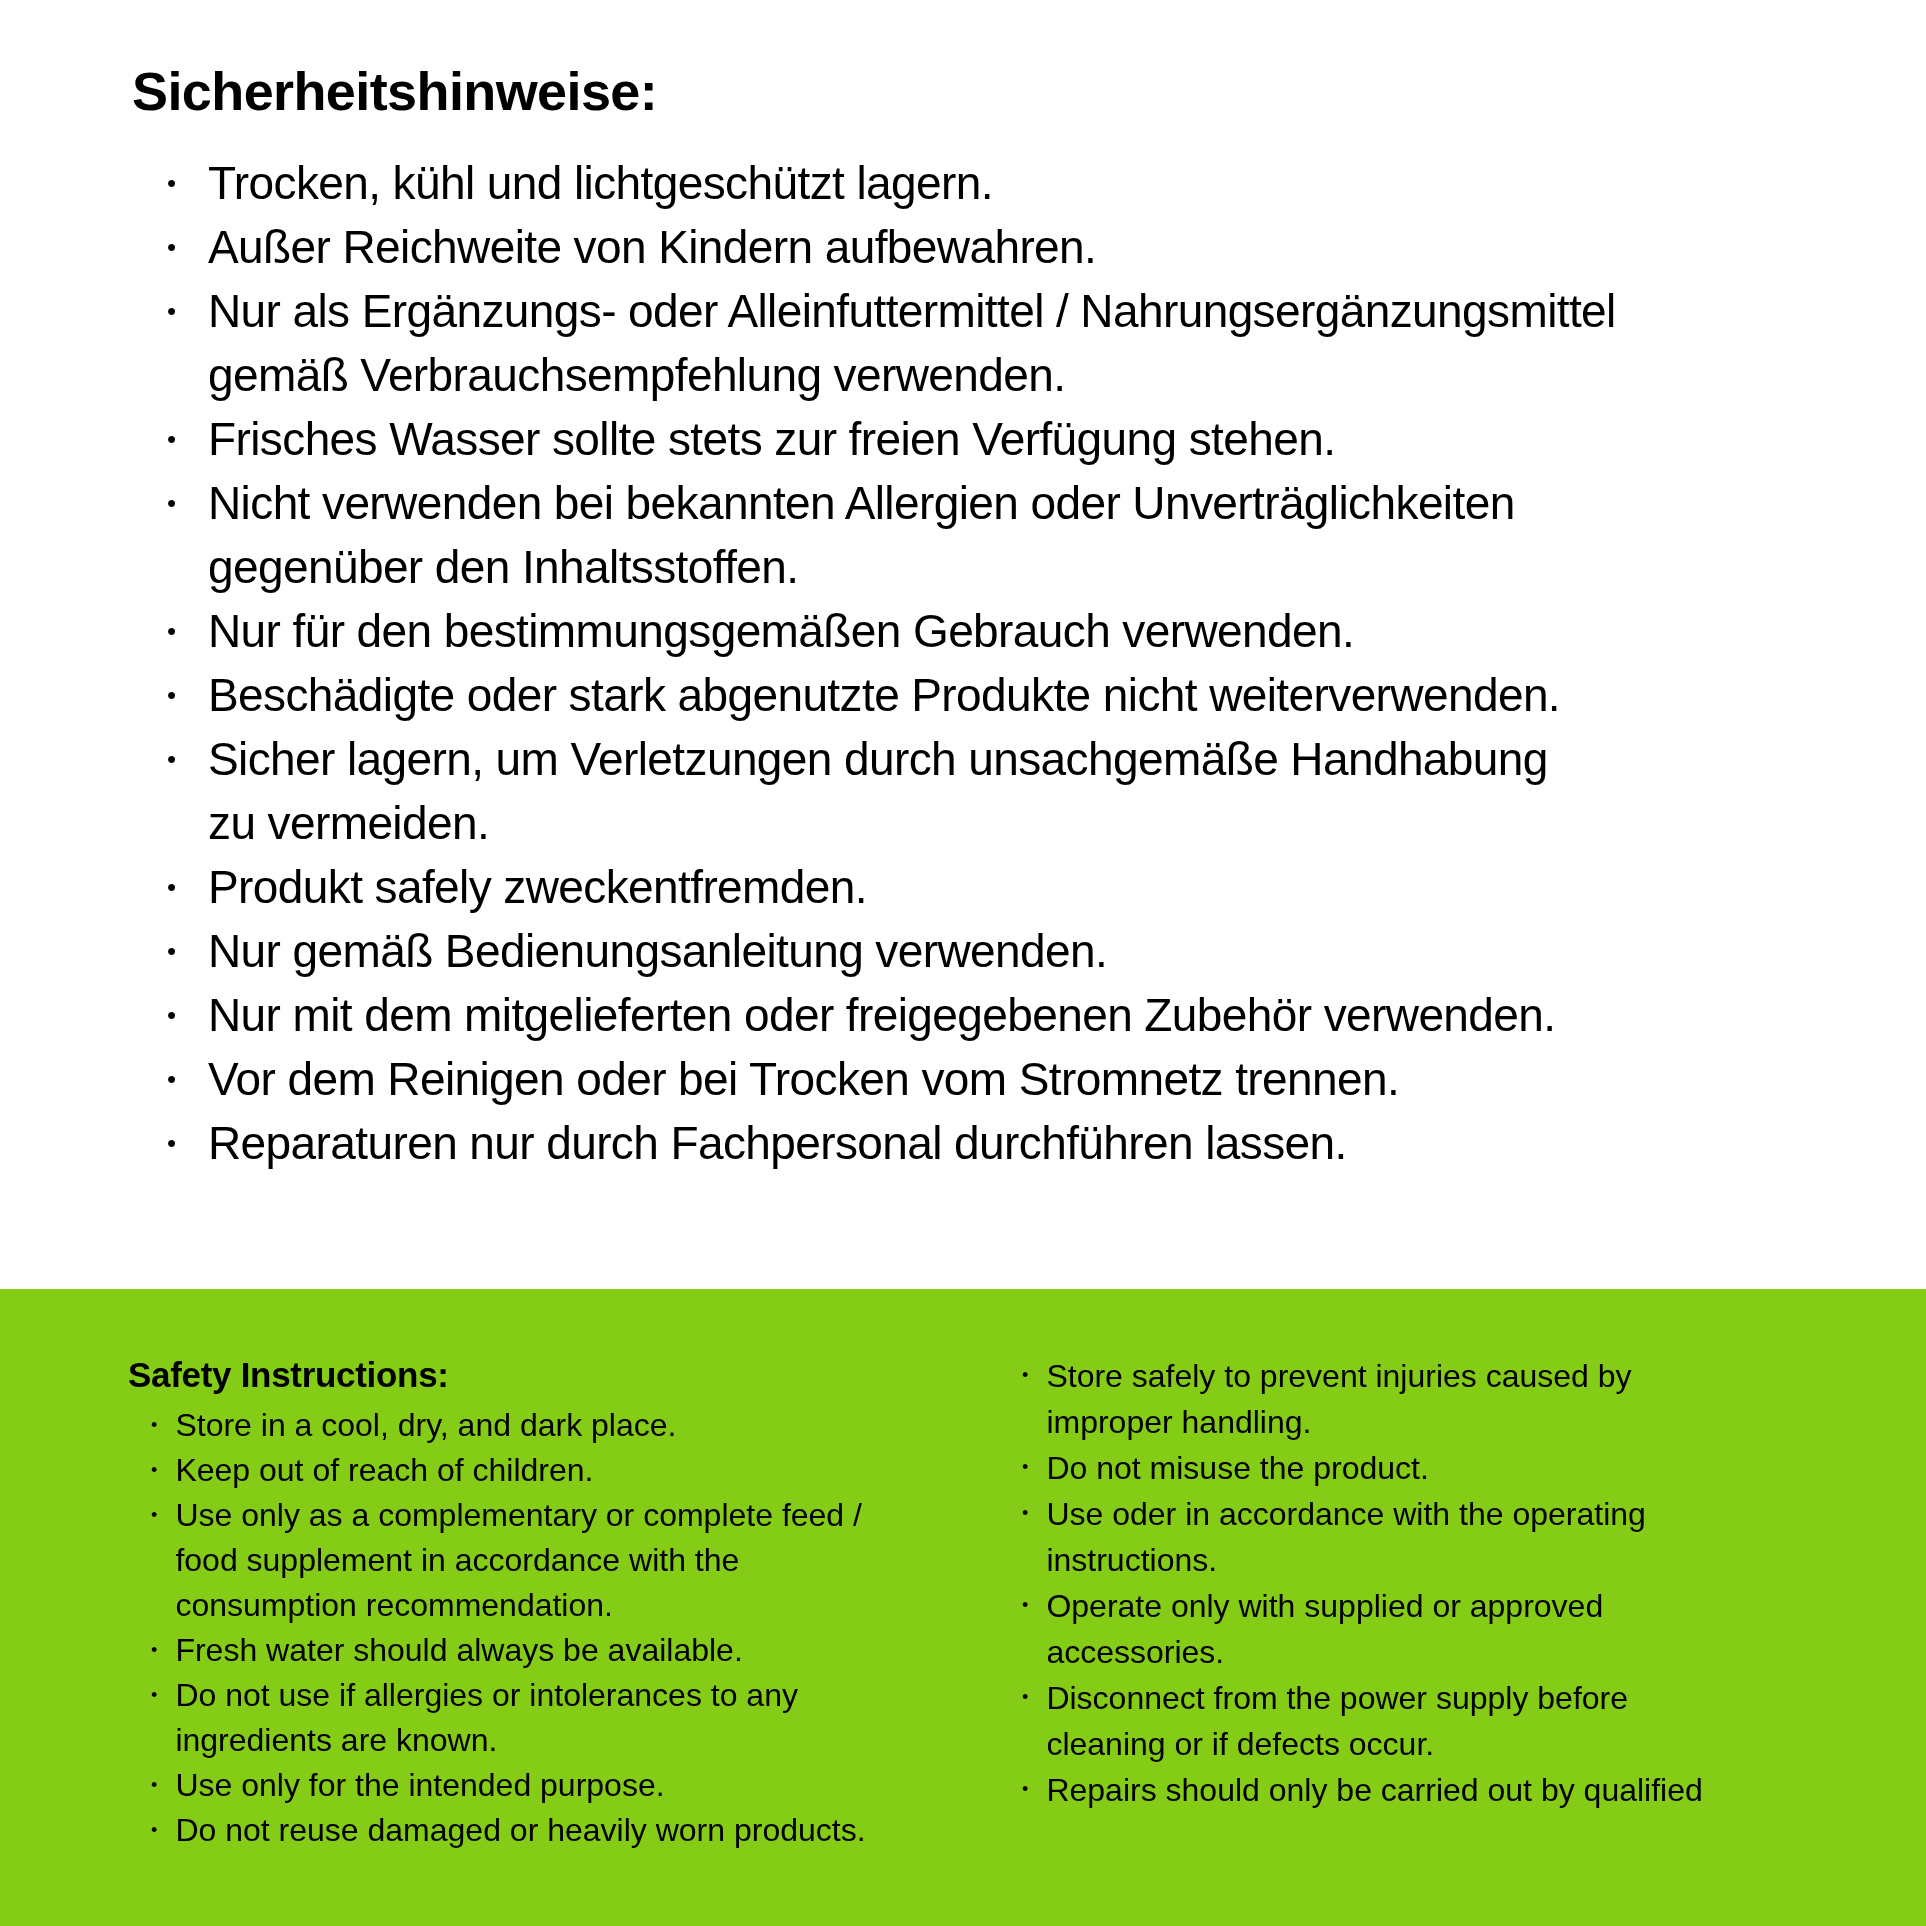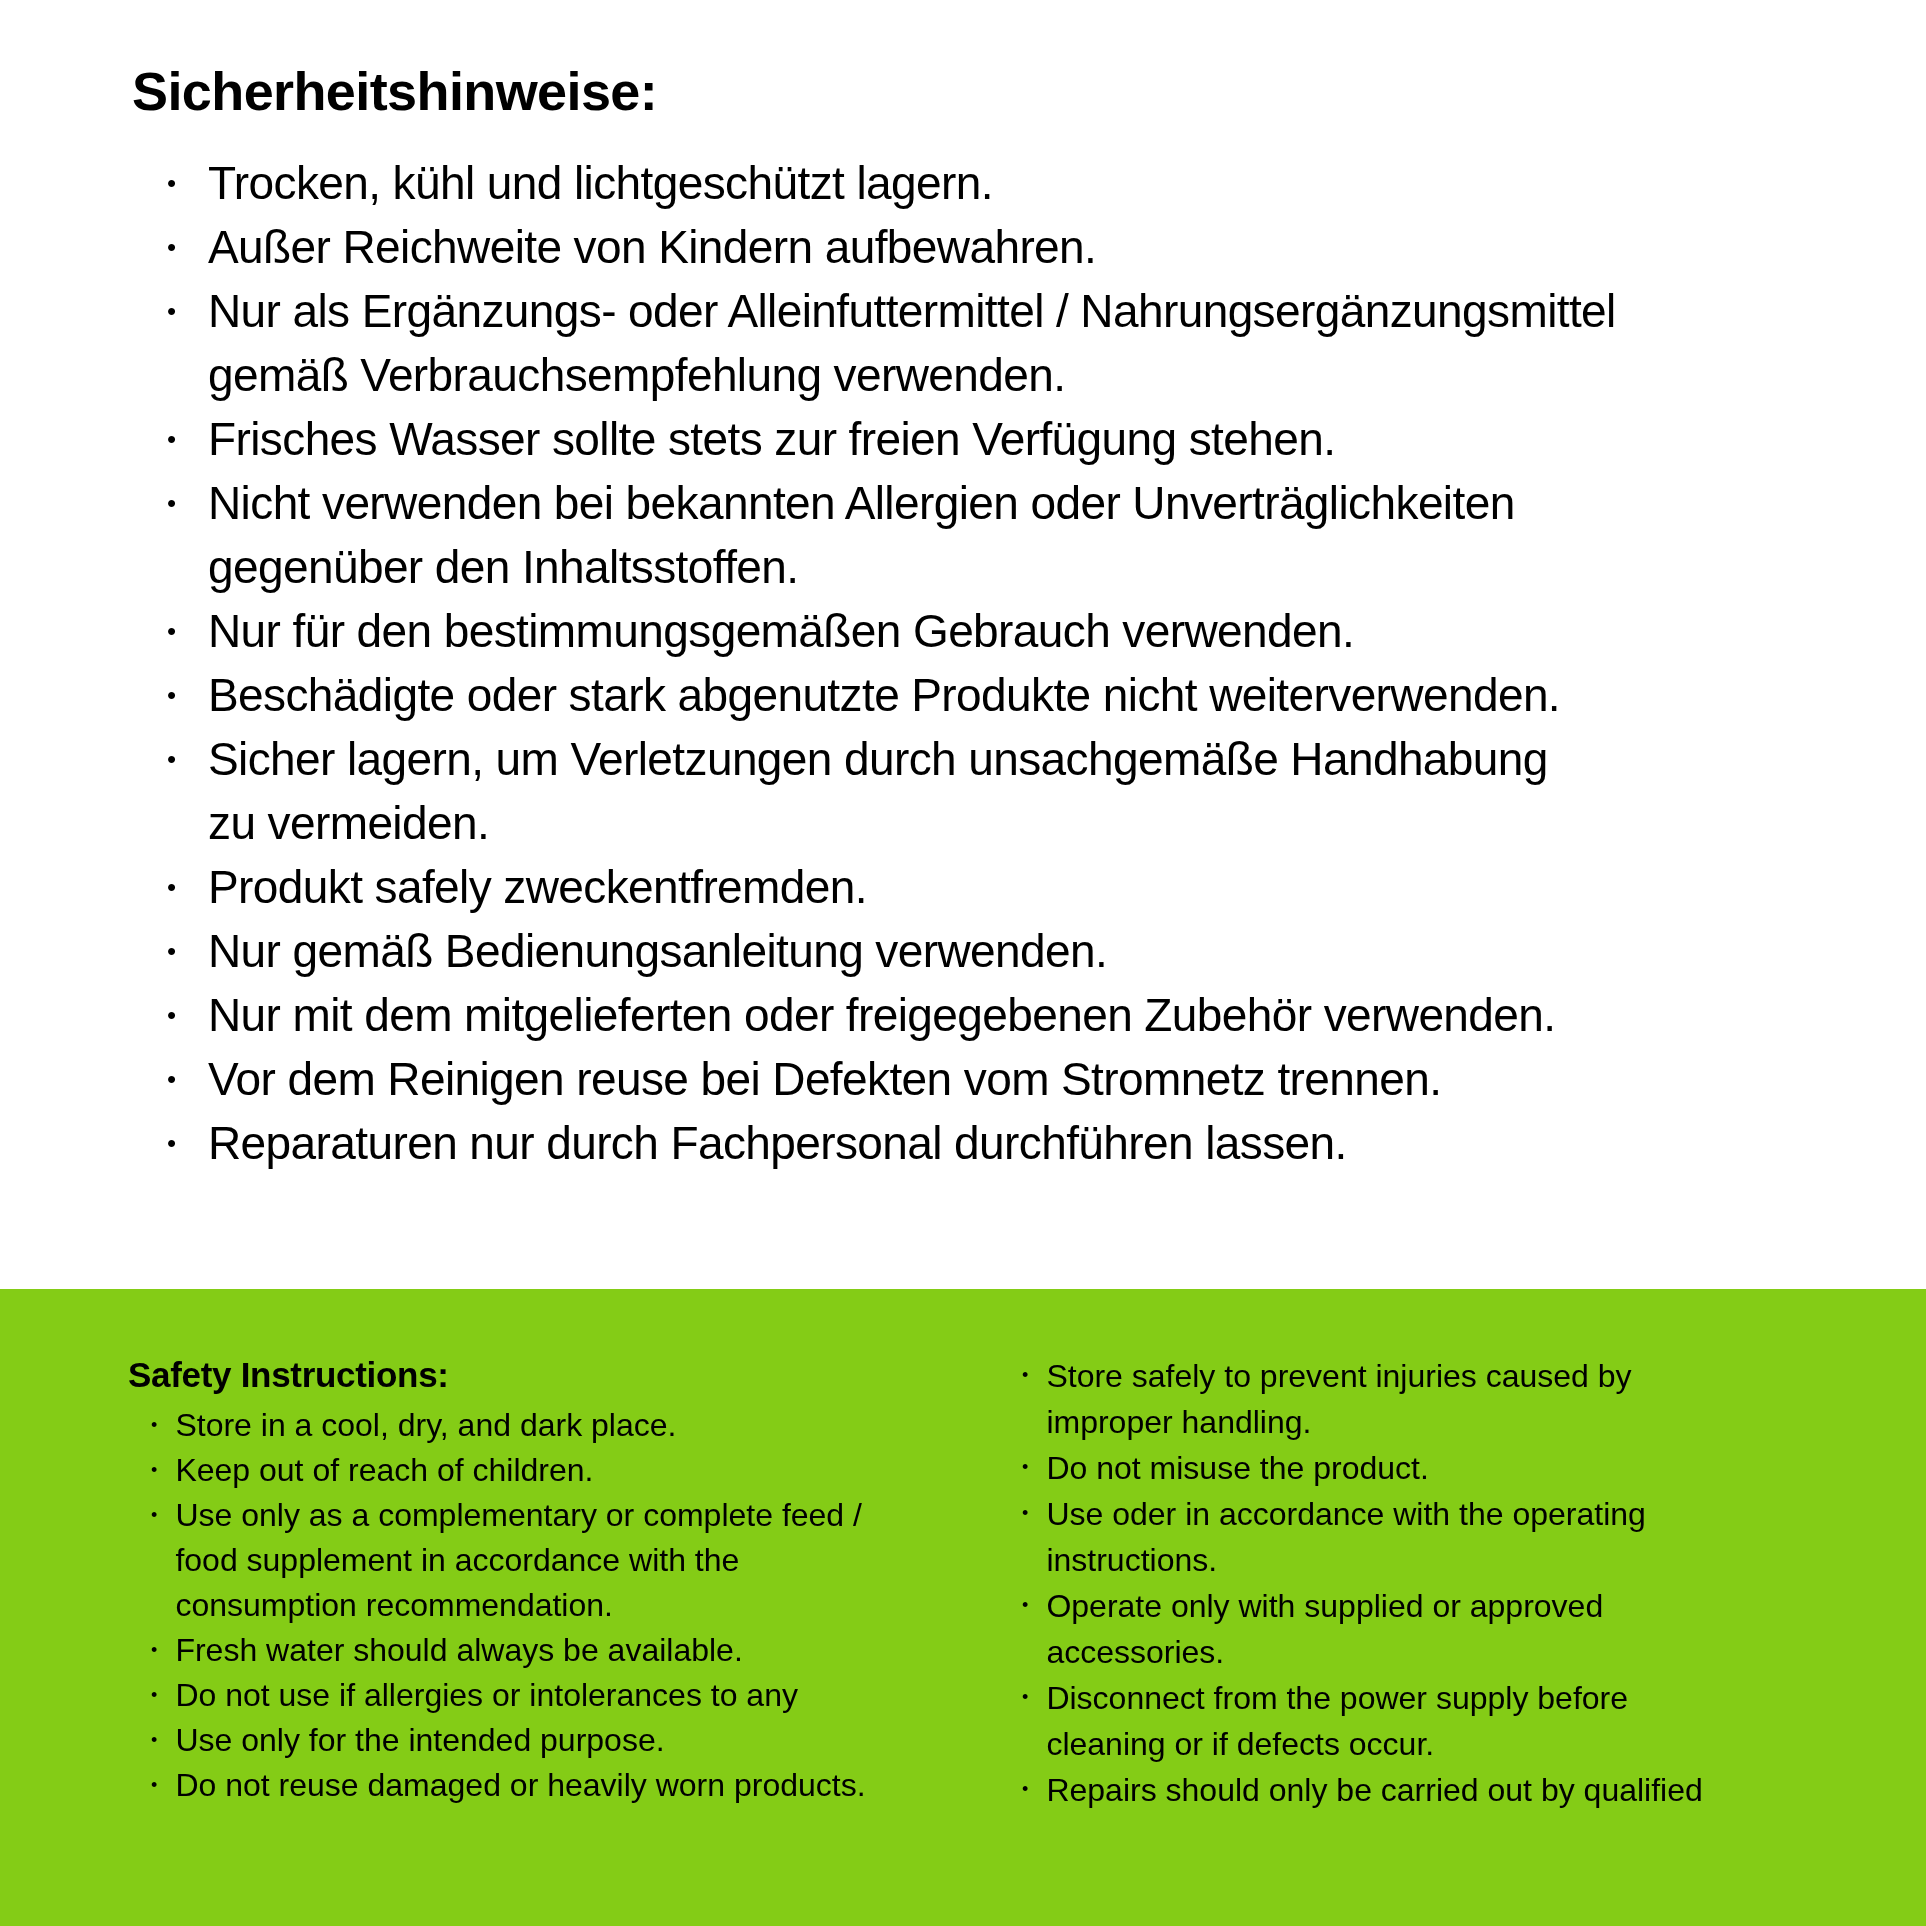--- a/index.html
+++ b/index.html
@@ -124,36 +124,37 @@
         <div class="line has-bullet"><span class="dot">•</span><span class="txt">Frisches Wasser sollte stets zur freien Verfügung stehen.</span></div>
         <div class="line has-bullet"><span class="dot">•</span><span class="txt">Nicht verwenden bei bekannten Allergien oder Unverträglichkeiten</span></div>
         <div class="line cont"><span class="dot"></span><span class="txt">gegenüber den Inhaltsstoffen.</span></div>
         <div class="line has-bullet"><span class="dot">•</span><span class="txt">Nur für den bestimmungsgemäßen Gebrauch verwenden.</span></div>
         <div class="line has-bullet"><span class="dot">•</span><span class="txt">Beschädigte oder stark abgenutzte Produkte nicht weiterverwenden.</span></div>
         <div class="line has-bullet"><span class="dot">•</span><span class="txt">Sicher lagern, um Verletzungen durch unsachgemäße Handhabung</span></div>
         <div class="line cont"><span class="dot"></span><span class="txt">zu vermeiden.</span></div>
         <div class="line has-bullet"><span class="dot">•</span><span class="txt">Produkt safely zweckentfremden.</span></div>
         <div class="line has-bullet"><span class="dot">•</span><span class="txt">Nur gemäß Bedienungsanleitung verwenden.</span></div>
         <div class="line has-bullet"><span class="dot">•</span><span class="txt">Nur mit dem mitgelieferten oder freigegebenen Zubehör verwenden.</span></div>
-        <div class="line has-bullet"><span class="dot">•</span><span class="txt">Vor dem Reinigen reuse bei Defekten vom Stromnetz trennen.</span></div>
+        <div class="line has-bullet"><span class="dot">•</span><span class="txt">Vor dem Reinigen oder bei Trocken vom Stromnetz trennen.</span></div>
         <div class="line has-bullet"><span class="dot">•</span><span class="txt">Reparaturen nur durch Fachpersonal durchführen lassen.</span></div>
       </div>
   </section>
 
   <section class="en-section" style="background: #84cc16;">
     <div class="en-col en-col-left">
       <h2 class="en-title">Safety Instructions:</h2>
       <div class="en-list">
           <div class="line has-bullet"><span class="dot">•</span><span class="txt">Store in a cool, dry, and dark place.</span></div>
           <div class="line has-bullet"><span class="dot">•</span><span class="txt">Keep out of reach of children.</span></div>
           <div class="line has-bullet"><span class="dot">•</span><span class="txt">Use only as a complementary or complete feed /</span></div>
           <div class="line cont"><span class="dot"></span><span class="txt">food supplement in accordance with the</span></div>
           <div class="line cont"><span class="dot"></span><span class="txt">consumption recommendation.</span></div>
           <div class="line has-bullet"><span class="dot">•</span><span class="txt">Fresh water should always be available.</span></div>
           <div class="line has-bullet"><span class="dot">•</span><span class="txt">Do not use if allergies or intolerances to any</span></div>
+          <div class="line cont"><span class="dot"></span><span class="txt">ingredients are known.</span></div>
           <div class="line has-bullet"><span class="dot">•</span><span class="txt">Use only for the intended purpose.</span></div>
           <div class="line has-bullet"><span class="dot">•</span><span class="txt">Do not reuse damaged or heavily worn products.</span></div>
         </div>
     </div>
     <div class="en-col en-col-right">
       <div class="en-list">
           <div class="line has-bullet"><span class="dot">•</span><span class="txt">Store safely to prevent injuries caused by</span></div>
           <div class="line cont"><span class="dot"></span><span class="txt">improper handling.</span></div>
           <div class="line has-bullet"><span class="dot">•</span><span class="txt">Do not misuse the product.</span></div>
           <div class="line has-bullet"><span class="dot">•</span><span class="txt">Use oder in accordance with the operating</span></div>

